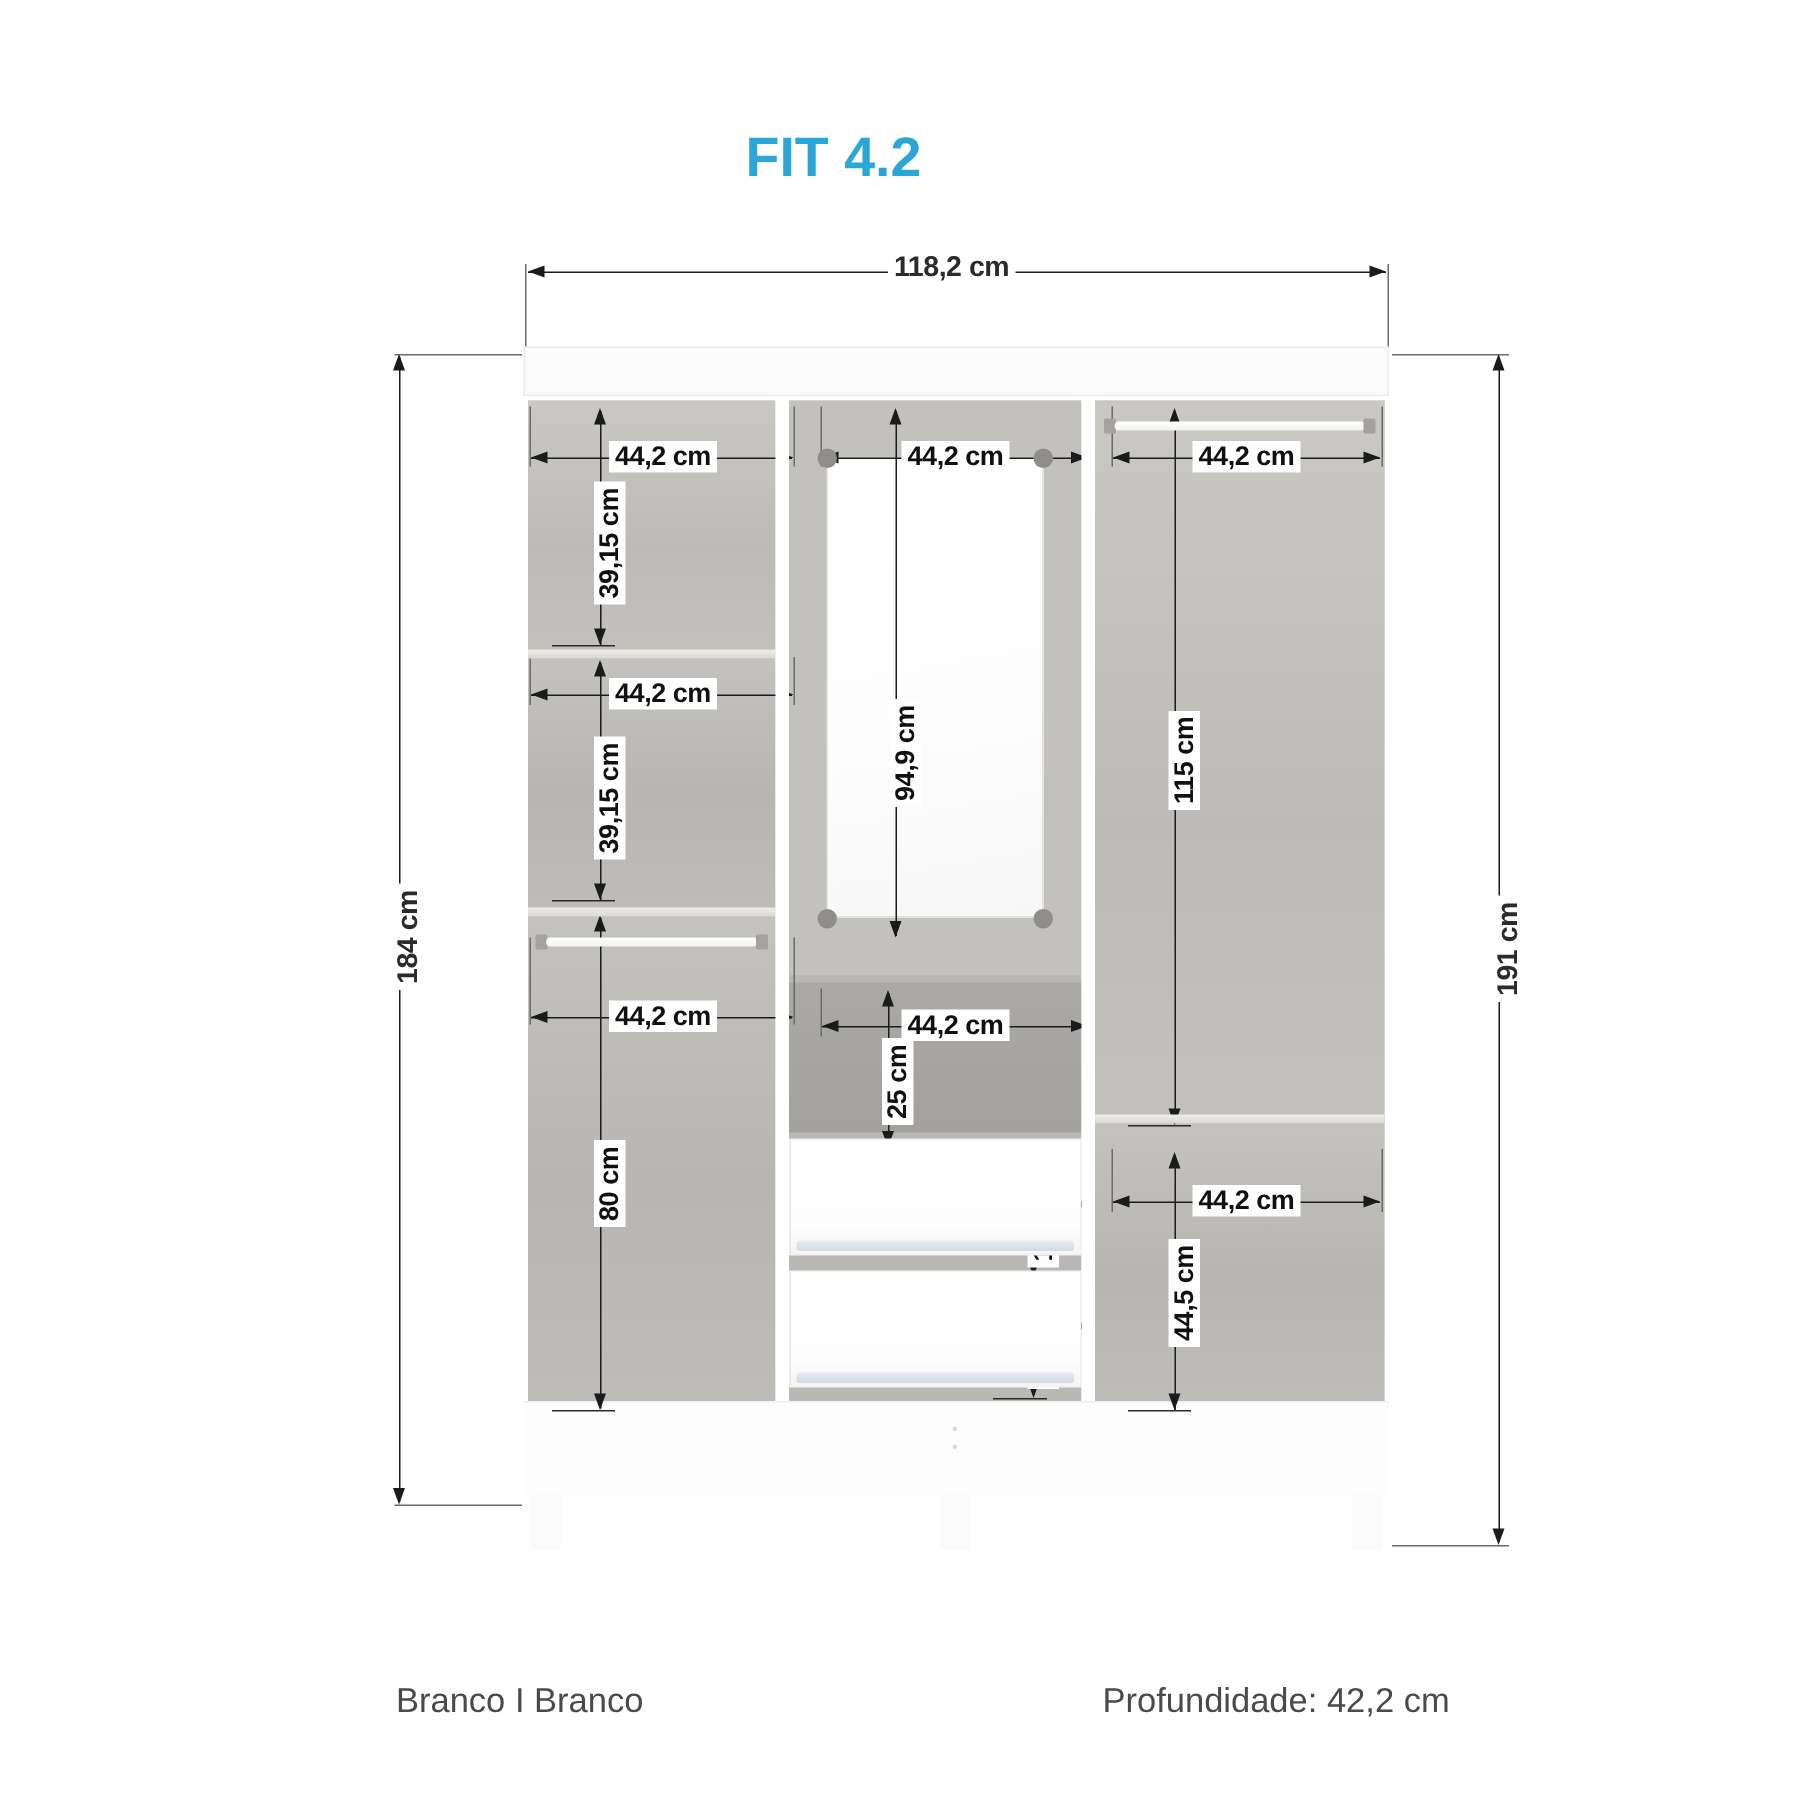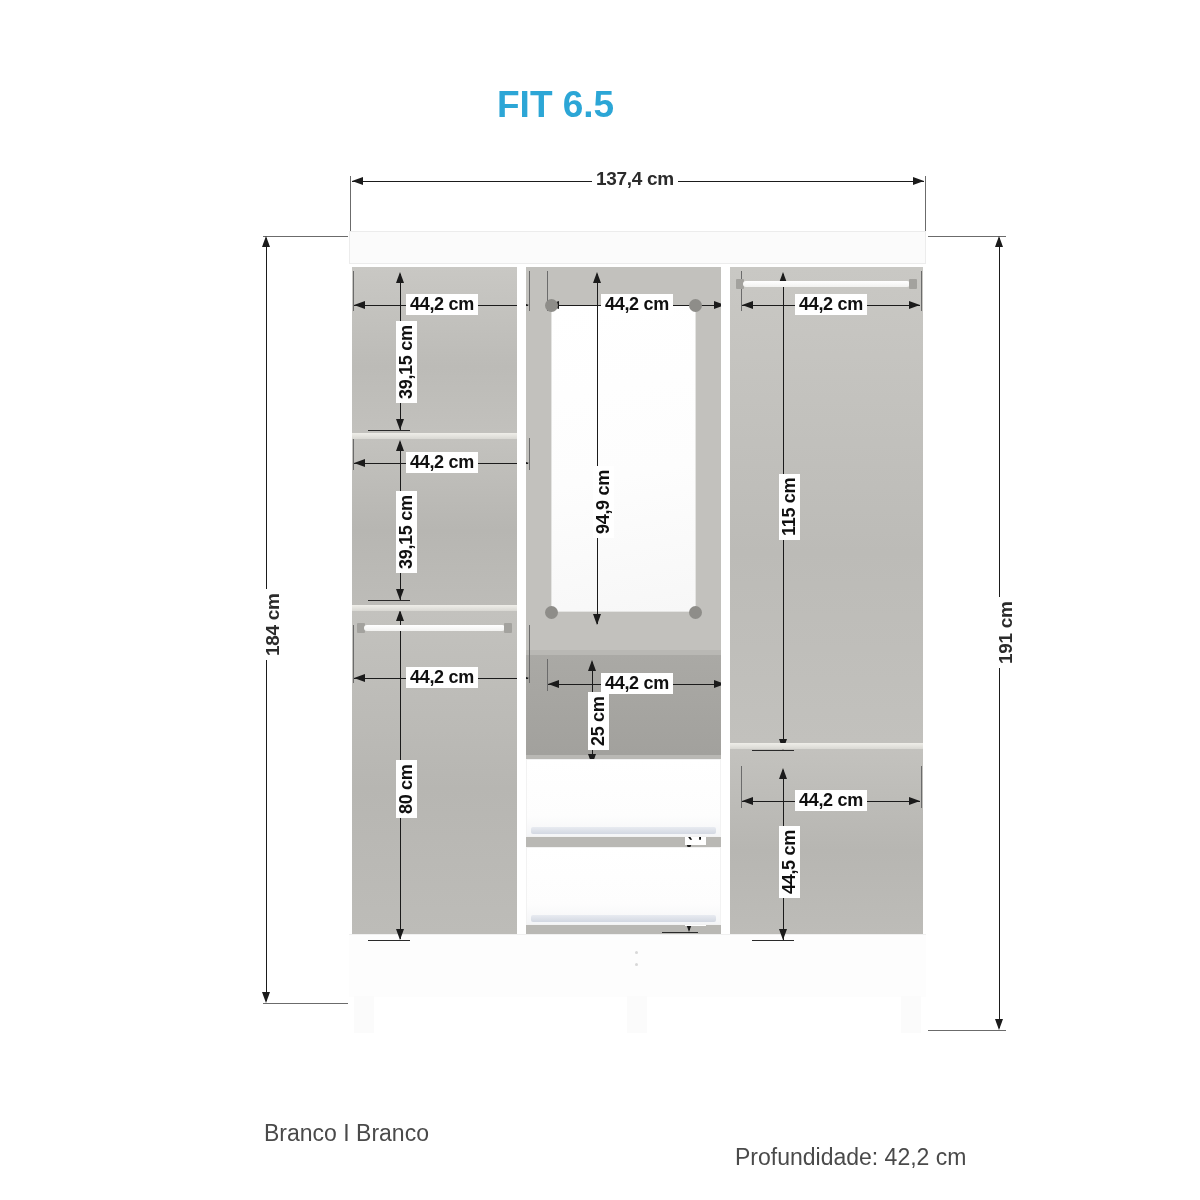--- a/index.html
+++ b/index.html
@@ -25,21 +25,21 @@
     font-size:37px;font-weight:bold;color:#2ca6d6;
     letter-spacing:0px;white-space:nowrap;
   }
 
   
   .foot{
     position:absolute;font-size:23px;color:#4a4a4a;
     font-weight:400;white-space:nowrap;
   }
   .foot-left{left:264px;top:1120px;}
-  .foot-right{left:735px;top:1144px;}
+  .foot-right{left:735px;top:1120px;}
 
   
   #cab{position:absolute;left:349px;top:231px;width:577px;height:800px;}
   .cap{position:absolute;left:0;top:0;width:577px;height:33px;
        background:#fbfbfb;border:1px solid #ececec;box-sizing:border-box;}
   .carcass{position:absolute;left:0;top:33px;width:577px;height:714px;
        background:#ffffff;}
   .plinth{position:absolute;left:0;top:703px;width:577px;height:62px;
        background:#fdfdfd;border-top:1px solid #f0f0f0;}
   .foot-blk{position:absolute;bottom:-36px;width:20px;height:37px;background:#fbfbfb;}
@@ -99,31 +99,31 @@
         font-family:"Liberation Sans", sans-serif;white-space:nowrap;
         background:#ffffff;padding:0 4px;letter-spacing:-0.3px;}
   .dtxt.vert{transform-origin:0 0;transform:rotate(-90deg);}
   .dtxt.outer{font-size:19px;color:#2b2b2b;background:transparent;}
 </style>
 </head>
 <body>
 
 <div id="stage">
 
-  <div class="hdr-title">FIT 6.5</div>
+  <div class="hdr-title">FIT 4.2</div>
 
   <div class="dim">
 
     <div class="ext v thin" style="left:350px;top:176px;height:60px;"></div>
     <div class="ext v thin" style="left:925px;top:176px;height:60px;"></div>
 
     <div class="dl h" style="left:352px;top:181px;width:572px;"></div>
     <div class="arr l" style="left:352px;top:177px;"></div>
     <div class="arr r" style="left:913px;top:177px;"></div>
-    <div class="dtxt outer" style="left:592px;top:168px;background:#fff;">137,4 cm</div>
+    <div class="dtxt outer" style="left:592px;top:168px;background:#fff;">118,2 cm</div>
   </div>
 
   <div class="dim">
     <div class="ext h thin" style="left:263px;top:236px;width:85px;"></div>
     <div class="ext h thin" style="left:263px;top:1003px;width:85px;"></div>
     <div class="dl v" style="left:266px;top:238px;height:763px;"></div>
     <div class="arr u" style="left:262px;top:236px;"></div>
     <div class="arr d" style="left:262px;top:992px;"></div>
     <div class="dtxt outer vert" style="left:262px;top:660px;background:#fff;">184 cm</div>
   </div>

